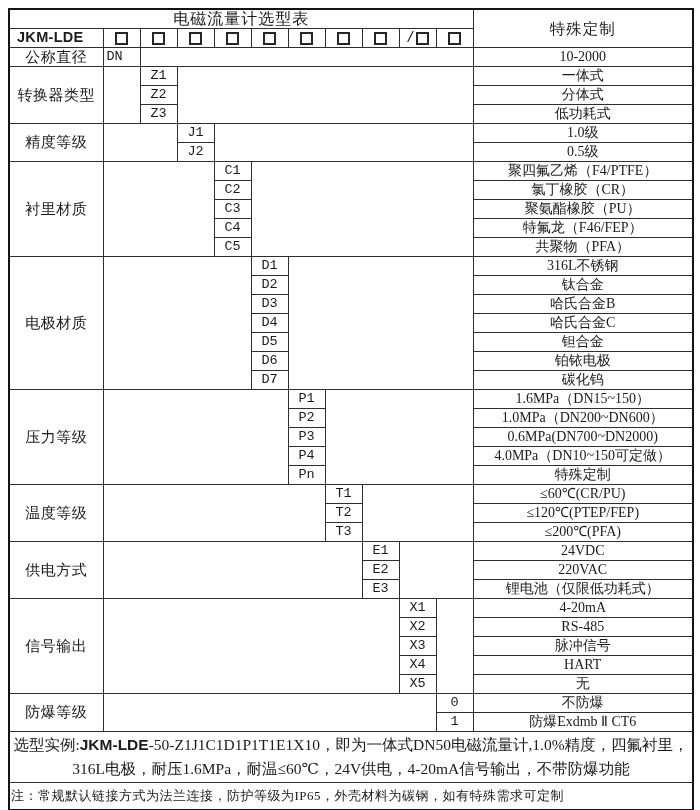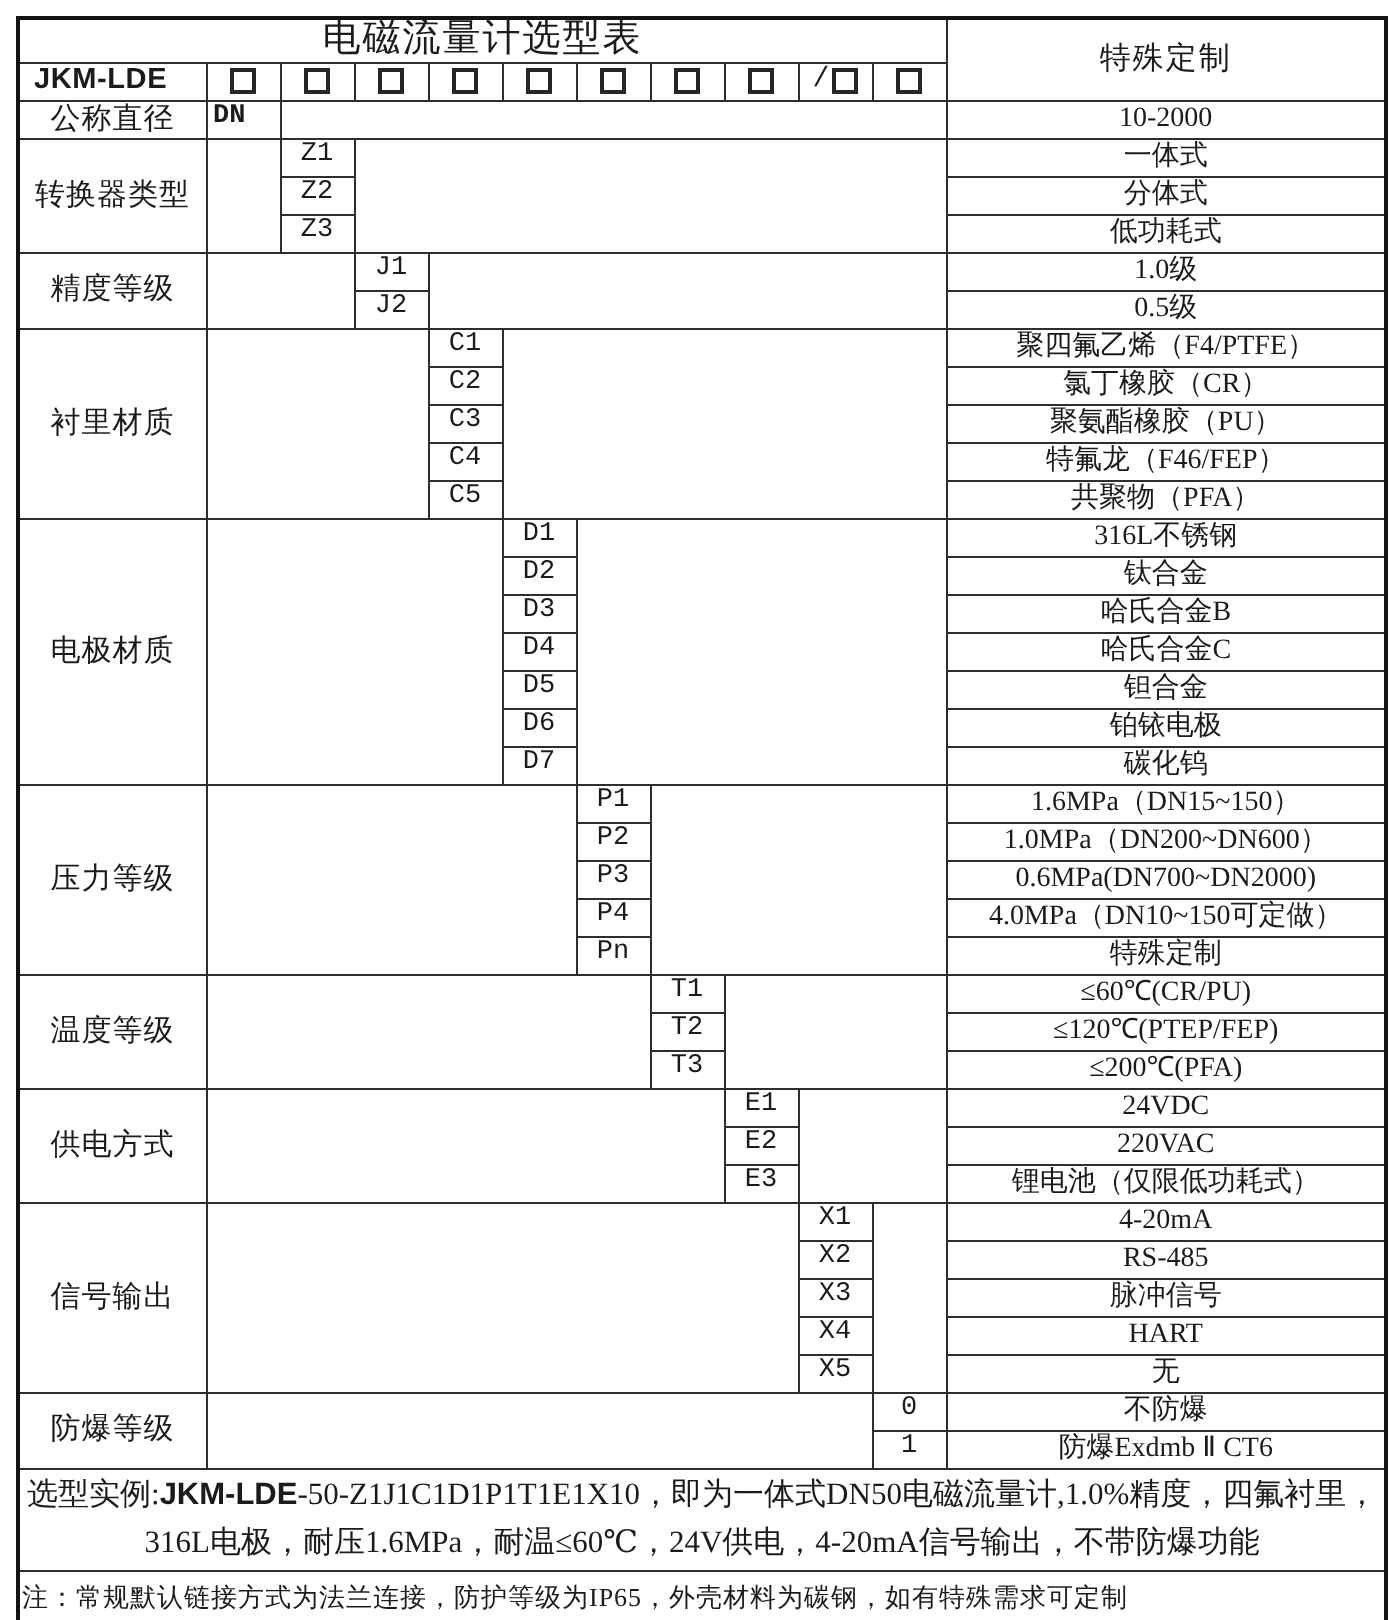--- a/index.html
+++ b/index.html
@@ -1,32 +1,32 @@
 <!DOCTYPE html>
 <html><head>
 <meta charset="utf-8">
 <style>
   html,body{margin:0;padding:0;background:#ffffff;}
   body{width:700px;height:810px;font-family:"Liberation Serif","DejaVu Serif",serif;color:#1b1b1b;}
   .sheet{padding:8px 8px 0 8px;}
   table{border-collapse:collapse;table-layout:fixed;width:684px;border:2px solid #141414;background:#fff;}
   td{border:1px solid #2e2e2e;height:18px;padding:0;text-align:center;vertical-align:middle;
      overflow:hidden;white-space:nowrap;font-size:14.5px;line-height:1.1;}
-  .title-cell{font-size:19px;letter-spacing:1px;}
+  .title-cell{font-size:16px;letter-spacing:1px;}
   .fn-header{font-size:15.5px;letter-spacing:1px;}
   .model-cell{font-family:"Liberation Sans","DejaVu Sans",sans-serif;font-weight:bold;
               font-size:14.5px;text-align:left;padding-left:7px;letter-spacing:0.3px;}
   .cb-cell{height:16px;}
   .cb{display:inline-block;width:13px;height:13px;box-sizing:border-box;border:2px solid #262626;
       vertical-align:middle;background:#fff;}
   .slash{font-family:"Liberation Mono","DejaVu Sans Mono",monospace;font-size:14px;
          vertical-align:middle;margin-right:1px;}
   .t-lbl{font-size:15px;letter-spacing:0.5px;}
   .t-code{font-family:"Liberation Mono","DejaVu Sans Mono",monospace;font-size:13.5px;}
-  .t-code.dn{text-align:left;padding-left:3px;font-weight:bold;}
+  .t-code.dn{text-align:left;padding-left:3px;}
   .t-desc{font-size:14px;font-family:Liberation Serif, serif;}
   .t-empty{background:#fff;}
   .example-cell{font-size:15.5px;line-height:1.55;white-space:normal;height:48px;
                 padding:1px 2px;}
   .example-cell .model-bold{font-family:"Liberation Sans","DejaVu Sans",sans-serif;font-weight:bold;}
   .note-cell{font-size:13px;text-align:left;padding:2px 1px;height:22px;letter-spacing:0.5px;}
 </style>
 </head>
 <body>
 

